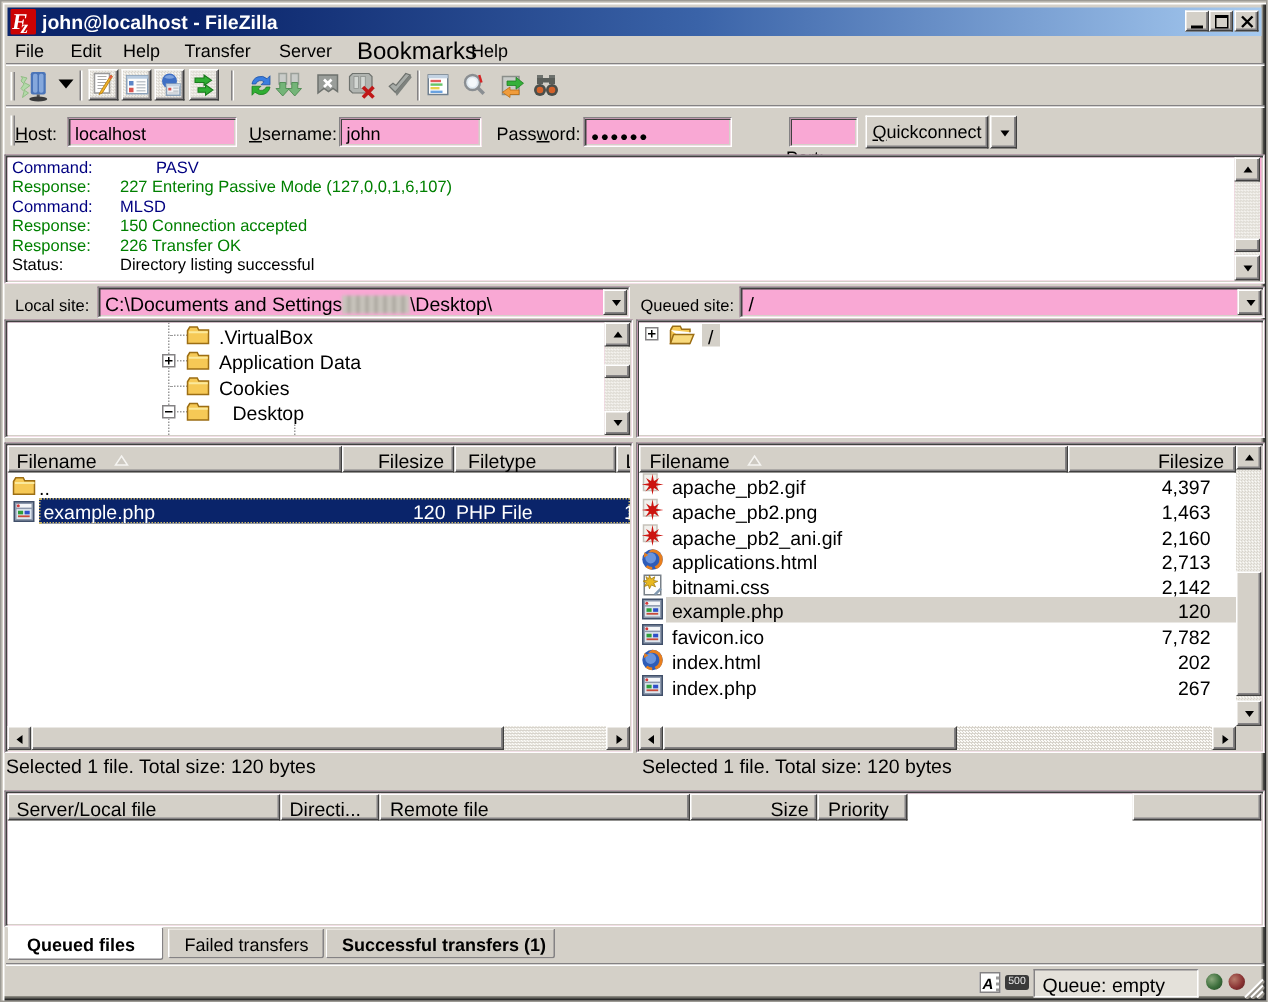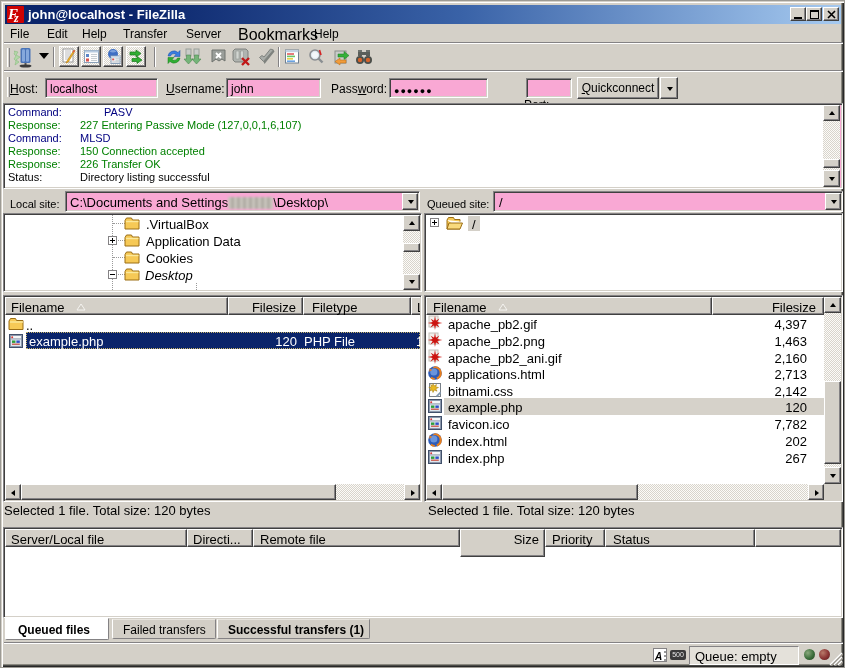--- a/index.html
+++ b/index.html
@@ -275,21 +275,21 @@
     <div class="lbl" style="left:141px; top:36px;">Cookies</div>
 
     <div class="abs" style="left:108px; top:59px; width:12px; border-top:1px dotted #9a9a9a;"></div>
     <div class="abs" style="left:103px; top:55px; width:9px; height:9px; background:#fff; border:1px solid #848284;">
           <div class="abs" style="left:1px; top:3px; width:5px; height:1px; background:#000;"></div>
         </div>
     <svg class="abs" style="left:119px; top:53px;" width="16" height="13" viewBox="0 0 16 13">
           <path d="M1 3.5 l1.5-2.5 h5 l1 2 h6.5 v9 H1z" fill="#f6c956" stroke="#9c6e14" stroke-width="1"></path>
           <path d="M2 4.5 h12.5" stroke="#fbe99c" stroke-width="1.4" fill="none"></path>
         </svg>
-    <div class="lbl" style="left:140px; top:53px;font-style:italic;">Desktop</div>
+    <div class="lbl" style="left:150px; top:53px;">Desktop</div>
   </div>
   <div class="abs checker" style="left:402px; top:214px; width:17px; height:75px;">
     <div class="abs raise" style="left:0px; top:0px; width:17px; height:16px;">
           <div class="arrN" style="left:5px; top:5px;"></div>
         </div>
     <div class="abs raise" style="left:0px; top:28px; width:17px; height:9px;"></div>
     <div class="abs raise" style="left:0px; top:59px; width:17px; height:16px;">
           <div class="arrS" style="left:5px; top:5px;"></div>
         </div>
   </div>
@@ -497,28 +497,25 @@
   <div class="abs" style="left:4px; top:528px; width:836px; height:87px; background:#fff; overflow:hidden;">
     <div class="abs raiseh" style="left:0px; top:0px; width:182px; height:18px;">
           <div class="lbl" style="left:5px; top:2px;">Server/Local file</div>
         </div>
     <div class="abs raiseh" style="left:182px; top:0px; width:66px; height:18px;">
           <div class="lbl" style="left:5px; top:2px;">Directi...</div>
         </div>
     <div class="abs raiseh" style="left:248px; top:0px; width:207px; height:18px;">
           <div class="lbl" style="left:6px; top:2px;">Remote file</div>
         </div>
-    <div class="abs raiseh" style="left:455px; top:0px; width:85px; height:28px;">
+    <div class="abs raiseh" style="left:455px; top:0px; width:85px; height:18px;">
           <div class="lbl" style="right:5px; top:2px;">Size</div>
         </div>
     <div class="abs raiseh" style="left:540px; top:0px; width:60px; height:18px;">
           <div class="lbl" style="left:6px; top:2px;">Priority</div>
-        </div>
-    <div class="abs raiseh" style="left:600px; top:0px; width:150px; height:18px;">
-          <div class="lbl" style="left:7px; top:2px;">Status</div>
         </div>
     <div class="abs raiseh" style="left:750px; top:0px; width:86px; height:18px;"></div>
   </div>
 
   <div class="abs" style="left:4px; top:617px; width:104px; height:22px; background:#fff; border:1px solid; border-color:#fff #848284 #848284 #fff; border-radius:0 0 2px 2px;">
     <div class="lbl" style="left:12px; top:4px; font-weight:bold; font-size:12px;">Queued files</div>
   </div>
   <div class="abs" style="left:111px; top:618px; width:104px; height:20px; background:#d2cec6; border:1px solid; border-color:#e8e5df #848284 #848284 #fff; border-radius:0 0 2px 2px;">
     <div class="lbl" style="left:10px; top:3px; font-size:12px;">Failed transfers</div>
   </div>

